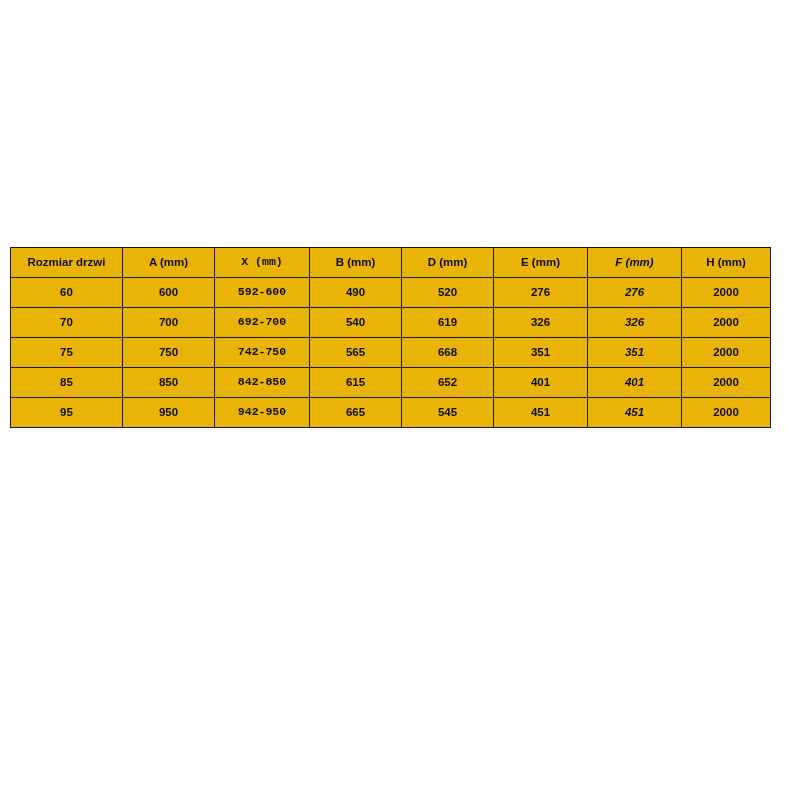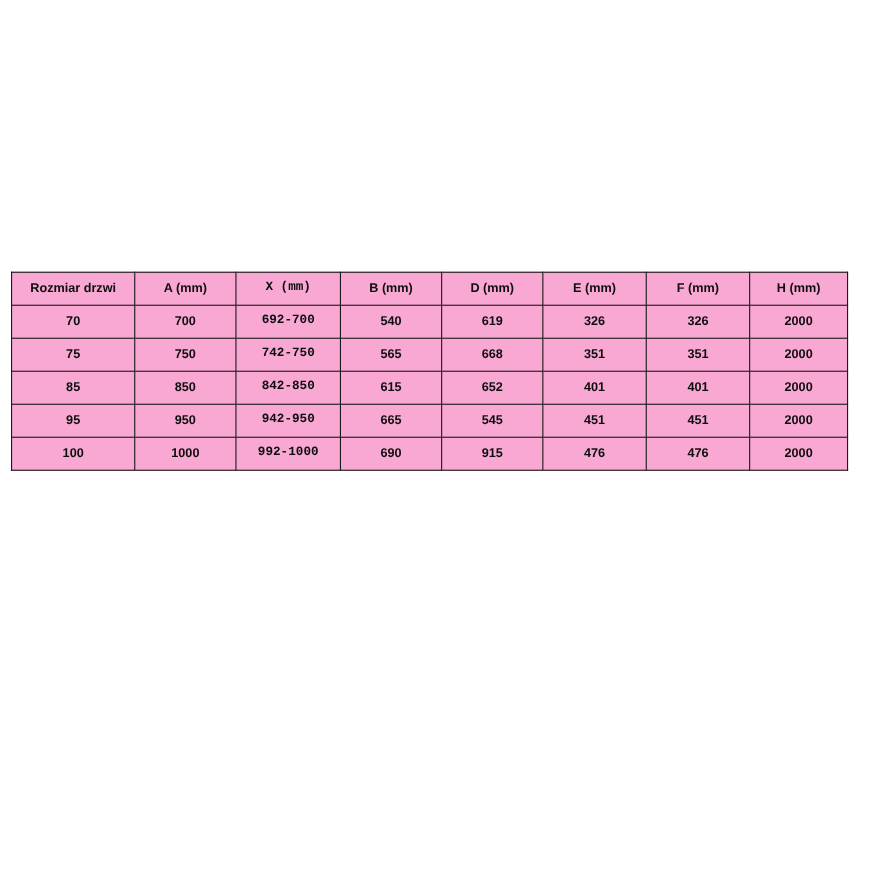--- a/index.html
+++ b/index.html
@@ -25,21 +25,21 @@
   .table-wrap {
     position: absolute;
     left: 10px;
     top: 247px;
     width: 780px;
   }
   table.spec {
     border-collapse: collapse;
     width: 686px;
     table-layout: fixed;
-    background: #f9a8d4;
+    background: #eab308;
   }
   table.spec th,
   table.spec td {
     border: 1px solid #1a1a1a;
     height: 30px;
     text-align: center;
     vertical-align: middle;
     font-size: 11.5px;
     color: #0d0d0d;
     padding: 0 2px;
@@ -52,21 +52,21 @@
   table.spec td {
     font-weight: bold;
   }
   
   .c0 { width: 112px; }
   .c1 { width: 92px; }
   .c2 { width: 95px; font-family: Liberation Mono, monospace; }
   .c3 { width: 92px; }
   .c4 { width: 92px; margin-left: 40px; }
   .c5 { width: 94px; }
-  .c6 { width: 94px; }
+  .c6 { width: 94px; font-style: italic; }
   .c7 { width: 89px; }
 </style>
 </head>
 <body>
 
 <div class="sheet">
   <div class="table-wrap">
     <table class="spec">
       <thead>
         <tr>
@@ -74,20 +74,30 @@
           <th class="c1">A (mm)</th>
           <th class="c2">X (mm)</th>
           <th class="c3">B (mm)</th>
           <th class="c4">D (mm)</th>
           <th class="c5">E (mm)</th>
           <th class="c6">F (mm)</th>
           <th class="c7">H (mm)</th>
         </tr>
       </thead>
       <tbody>
+        <tr>
+          <td class="c0">60</td>
+          <td class="c1">600</td>
+          <td class="c2">592-600</td>
+          <td class="c3">490</td>
+          <td class="c4">520</td>
+          <td class="c5">276</td>
+          <td class="c6">276</td>
+          <td class="c7">2000</td>
+        </tr>
         <tr>
           <td class="c0">70</td>
           <td class="c1">700</td>
           <td class="c2">692-700</td>
           <td class="c3">540</td>
           <td class="c4">619</td>
           <td class="c5">326</td>
           <td class="c6">326</td>
           <td class="c7">2000</td>
         </tr>
@@ -114,26 +124,16 @@
         <tr>
           <td class="c0">95</td>
           <td class="c1">950</td>
           <td class="c2">942-950</td>
           <td class="c3">665</td>
           <td class="c4">545</td>
           <td class="c5">451</td>
           <td class="c6">451</td>
           <td class="c7">2000</td>
         </tr>
-        <tr>
-          <td class="c0">100</td>
-          <td class="c1">1000</td>
-          <td class="c2">992-1000</td>
-          <td class="c3">690</td>
-          <td class="c4">915</td>
-          <td class="c5">476</td>
-          <td class="c6">476</td>
-          <td class="c7">2000</td>
-        </tr>
       </tbody>
     </table>
   </div>
 </div>
 
 </body></html>

